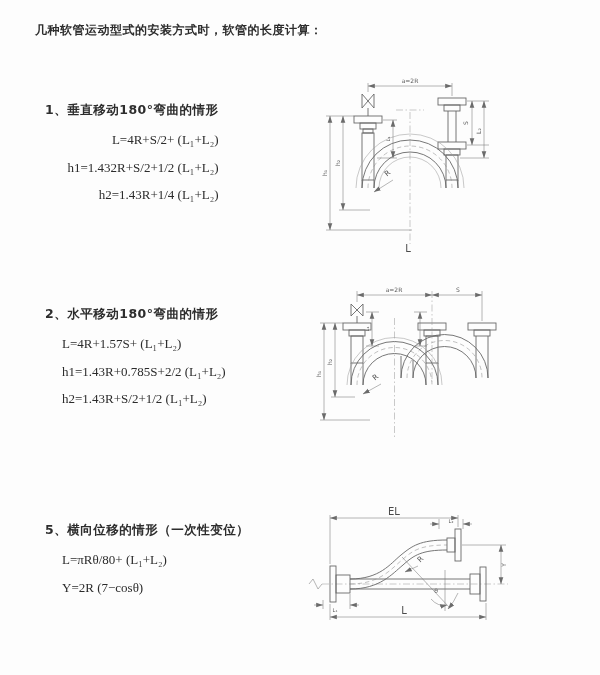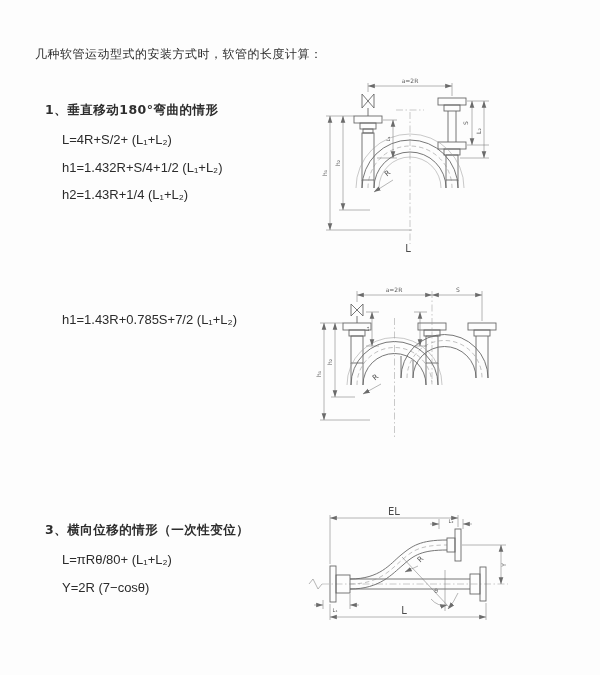--- a/index.html
+++ b/index.html
@@ -3,32 +3,32 @@
 <meta charset="utf-8">
 <style>
   html,body{margin:0;padding:0;}
   body{
     width:600px;height:675px;position:relative;overflow:hidden;
     background:#fdfdfd;color:#2b2b2b;
     font-family:"DejaVu Sans","Liberation Sans",sans-serif;
   }
   .page-title{
     position:absolute;left:35px;top:22px;
-    font-size:12px;font-weight:normal;letter-spacing:0.5px;color:#2d2d2d;margin-top:24px;
+    font-size:12px;font-weight:bold;letter-spacing:0.5px;color:#2d2d2d;
   }
   .section{position:absolute;left:45px;}
   .section .heading{
     font-size:12.5px;font-weight:bold;color:#2d2d2d;letter-spacing:0.5px;
     margin-bottom:7px;
   }
   .section .formula{
     margin-left:17px;line-height:27.5px;font-size:13px;color:#2b2b2b;
-    font-family:Liberation Sans, sans-serif;
-  }
-  #sec1{top:102px;} #sec2{top:306px;} #sec3{top:522px;}
+    font-family:Liberation Serif, serif;
+  }
+  #sec1{top:102px;text-align:right;} #sec2{top:306px;} #sec3{top:522px;}
   svg.diagram{position:absolute;}
   #svg1{left:300px;top:70px;}
   #svg2{left:300px;top:280px;}
   #svg3{left:300px;top:498px;}
   .ol{stroke:#686868;stroke-width:0.9;fill:none;}
   .ol2{stroke:#9c9c9c;stroke-width:0.55;fill:none;}
   .dim{stroke:#7a7a7a;stroke-width:0.55;fill:none;}
   .cl{stroke:#949494;stroke-width:0.5;stroke-dasharray:7 2.5 1.5 2.5;fill:none;}
   .dc{stroke:#8d8d8d;stroke-width:0.55;stroke-dasharray:4.5 3;fill:none;}
   text.lbl{font-family:"DejaVu Sans",sans-serif;font-size:6px;fill:#5a5a5a;stroke:none;}
@@ -51,30 +51,33 @@
       <path d="M0,3.5 L3.5,0 M0,0 L3.5,3.5" stroke="#7d7d7d" stroke-width="0.5"></path>
     </pattern>
   </defs>
 </svg>
 
 <div class="page-title">几种软管运动型式的安装方式时，软管的长度计算：</div>
 
 <div class="section" id="sec1">
   <div class="heading">1、垂直移动180°弯曲的情形</div>
   <div class="formula">L=4R+S/2+ (L₁+L₂)</div>
-  <div class="formula">h1=1.432R+S/4+1/2 (L₁+L₂)</div>
+  <div class="formula">h1=1.432R+S/2+1/2 (L₁+L₂)</div>
   <div class="formula">h2=1.43R+1/4 (L₁+L₂)</div>
 </div>
 
 <div class="section" id="sec2">
-  <div class="formula">h1=1.43R+0.785S+7/2 (L₁+L₂)</div>
+  <div class="heading">2、水平移动180°弯曲的情形</div>
+  <div class="formula">L=4R+1.57S+ (L₁+L₂)</div>
+  <div class="formula">h1=1.43R+0.785S+2/2 (L₁+L₂)</div>
+  <div class="formula">h2=1.43R+S/2+1/2 (L₁+L₂)</div>
 </div>
 
 <div class="section" id="sec3">
-  <div class="heading">3、横向位移的情形（一次性变位）</div>
+  <div class="heading">5、横向位移的情形（一次性变位）</div>
   <div class="formula">L=πRθ/80+ (L₁+L₂)</div>
   <div class="formula">Y=2R (7−cosθ)</div>
 </div>
 
 <svg id="svg1" class="diagram" width="290" height="195" viewBox="0 0 290 195">
 
   <g>
     <path class="ol" d="M62,24 L62,38 L74,24 L74,38 Z"></path>
     <line class="ol" x1="68" y1="38" x2="68" y2="46"></line>
     <rect class="ol" x="54" y="46" width="28" height="7"></rect>

